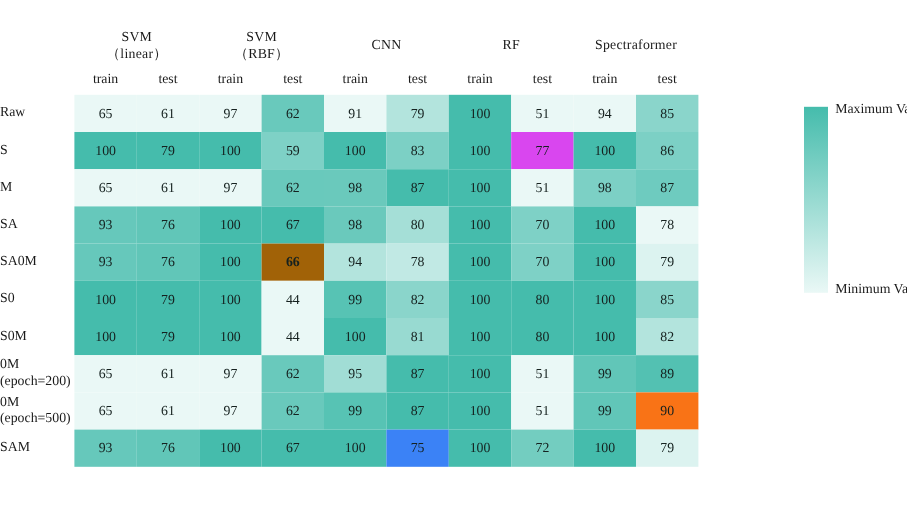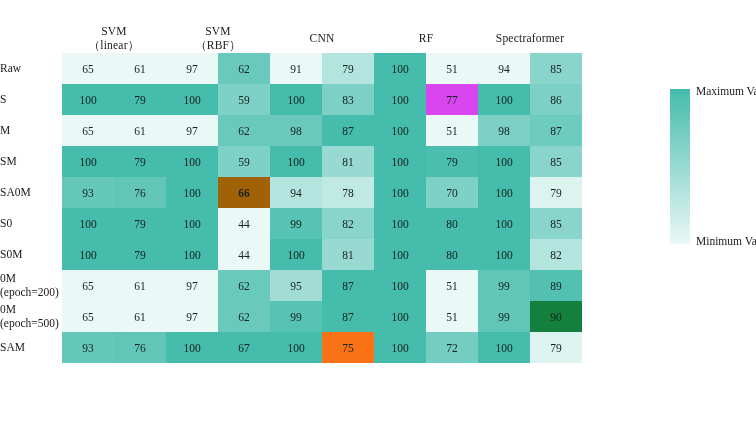--- a/index.html
+++ b/index.html
@@ -154,20 +154,33 @@
             <th class="grp-head" colspan="2">
               <span class="gl1">CNN</span>
             </th>
             <th class="grp-head" colspan="2">
               <span class="gl1">RF</span>
             </th>
             <th class="grp-head" colspan="2">
               <span class="gl1">Spectraformer</span>
             </th>
           </tr>
+        <tr id="sub-header-row">
+            <th class="sub-head"></th>
+            <th class="sub-head">train</th>
+            <th class="sub-head">test</th>
+            <th class="sub-head">train</th>
+            <th class="sub-head">test</th>
+            <th class="sub-head">train</th>
+            <th class="sub-head">test</th>
+            <th class="sub-head">train</th>
+            <th class="sub-head">test</th>
+            <th class="sub-head">train</th>
+            <th class="sub-head">test</th>
+          </tr>
       </thead>
       <tbody id="heat-body">
           <tr>
             <td class="row-label"><span>Raw</span></td>
             <td class="cell" style="background-color: rgb(234, 248, 246);">65</td>
             <td class="cell" style="background-color: rgb(234, 248, 246);">61</td>
             <td class="cell" style="background-color: rgb(234, 248, 246);">97</td>
             <td class="cell" style="background-color: rgb(105, 201, 188);">62</td>
             <td class="cell" style="background-color: rgb(234, 248, 246);">91</td>
             <td class="cell" style="background-color: rgb(179, 228, 221);">79</td>
@@ -196,31 +209,31 @@
             <td class="cell" style="background-color: rgb(234, 248, 246);">97</td>
             <td class="cell" style="background-color: rgb(105, 201, 188);">62</td>
             <td class="cell" style="background-color: rgb(106, 201, 188);">98</td>
             <td class="cell" style="background-color: rgb(69, 188, 172);">87</td>
             <td class="cell" style="background-color: rgb(69, 188, 172);">100</td>
             <td class="cell" style="background-color: rgb(234, 248, 246);">51</td>
             <td class="cell" style="background-color: rgb(124, 208, 197);">98</td>
             <td class="cell" style="background-color: rgb(110, 203, 191);">87</td>
           </tr>
           <tr>
-            <td class="row-label"><span>SM</span></td>
-            <td class="cell" style="background-color: rgb(69, 188, 172);">100</td>
-            <td class="cell" style="background-color: rgb(69, 188, 172);">79</td>
-            <td class="cell" style="background-color: rgb(69, 188, 172);">100</td>
-            <td class="cell" style="background-color: rgb(126, 209, 198);">59</td>
-            <td class="cell" style="background-color: rgb(69, 188, 172);">100</td>
-            <td class="cell" style="background-color: rgb(152, 218, 209);">81</td>
-            <td class="cell" style="background-color: rgb(69, 188, 172);">100</td>
-            <td class="cell" style="background-color: rgb(75, 190, 175);">79</td>
-            <td class="cell" style="background-color: rgb(69, 188, 172);">100</td>
-            <td class="cell" style="background-color: rgb(138, 213, 203);">85</td>
+            <td class="row-label"><span>SA</span></td>
+            <td class="cell" style="background-color: rgb(102, 200, 187);">93</td>
+            <td class="cell" style="background-color: rgb(97, 198, 184);">76</td>
+            <td class="cell" style="background-color: rgb(69, 188, 172);">100</td>
+            <td class="cell" style="background-color: rgb(69, 188, 172);">67</td>
+            <td class="cell" style="background-color: rgb(106, 201, 188);">98</td>
+            <td class="cell" style="background-color: rgb(165, 223, 215);">80</td>
+            <td class="cell" style="background-color: rgb(69, 188, 172);">100</td>
+            <td class="cell" style="background-color: rgb(126, 209, 198);">70</td>
+            <td class="cell" style="background-color: rgb(69, 188, 172);">100</td>
+            <td class="cell" style="background-color: rgb(234, 248, 246);">78</td>
           </tr>
           <tr>
             <td class="row-label"><span>SA0M</span></td>
             <td class="cell" style="background-color: rgb(102, 200, 187);">93</td>
             <td class="cell" style="background-color: rgb(97, 198, 184);">76</td>
             <td class="cell" style="background-color: rgb(69, 188, 172);">100</td>
             <td class="cell" style="background-color: #a16207; font-weight: bold;">66</td>
             <td class="cell" style="background-color: rgb(179, 228, 221);">94</td>
             <td class="cell" style="background-color: rgb(193, 233, 228);">78</td>
             <td class="cell" style="background-color: rgb(69, 188, 172);">100</td>
@@ -271,30 +284,30 @@
             <td class="row-label"><span>0M</span><span class="rl2">(epoch=500)</span></td>
             <td class="cell" style="background-color: rgb(234, 248, 246);">65</td>
             <td class="cell" style="background-color: rgb(234, 248, 246);">61</td>
             <td class="cell" style="background-color: rgb(234, 248, 246);">97</td>
             <td class="cell" style="background-color: rgb(105, 201, 188);">62</td>
             <td class="cell" style="background-color: rgb(87, 195, 180);">99</td>
             <td class="cell" style="background-color: rgb(69, 188, 172);">87</td>
             <td class="cell" style="background-color: rgb(69, 188, 172);">100</td>
             <td class="cell" style="background-color: rgb(234, 248, 246);">51</td>
             <td class="cell" style="background-color: rgb(97, 198, 184);">99</td>
-            <td class="cell" style="background-color: #15803d;">90</td>
+            <td class="cell" style="background-color: #f97316;">90</td>
           </tr>
           <tr>
             <td class="row-label"><span>SAM</span></td>
             <td class="cell" style="background-color: rgb(102, 200, 187);">93</td>
             <td class="cell" style="background-color: rgb(97, 198, 184);">76</td>
             <td class="cell" style="background-color: rgb(69, 188, 172);">100</td>
             <td class="cell" style="background-color: rgb(69, 188, 172);">67</td>
             <td class="cell" style="background-color: rgb(69, 188, 172);">100</td>
-            <td class="cell" style="background-color: #f97316;">75</td>
+            <td class="cell" style="background-color: #3b82f6;">75</td>
             <td class="cell" style="background-color: rgb(69, 188, 172);">100</td>
             <td class="cell" style="background-color: rgb(115, 205, 192);">72</td>
             <td class="cell" style="background-color: rgb(69, 188, 172);">100</td>
             <td class="cell" style="background-color: rgb(220, 243, 240);">79</td>
           </tr>
         </tbody>
     </table>
   </div>
 
   <div id="legend">

